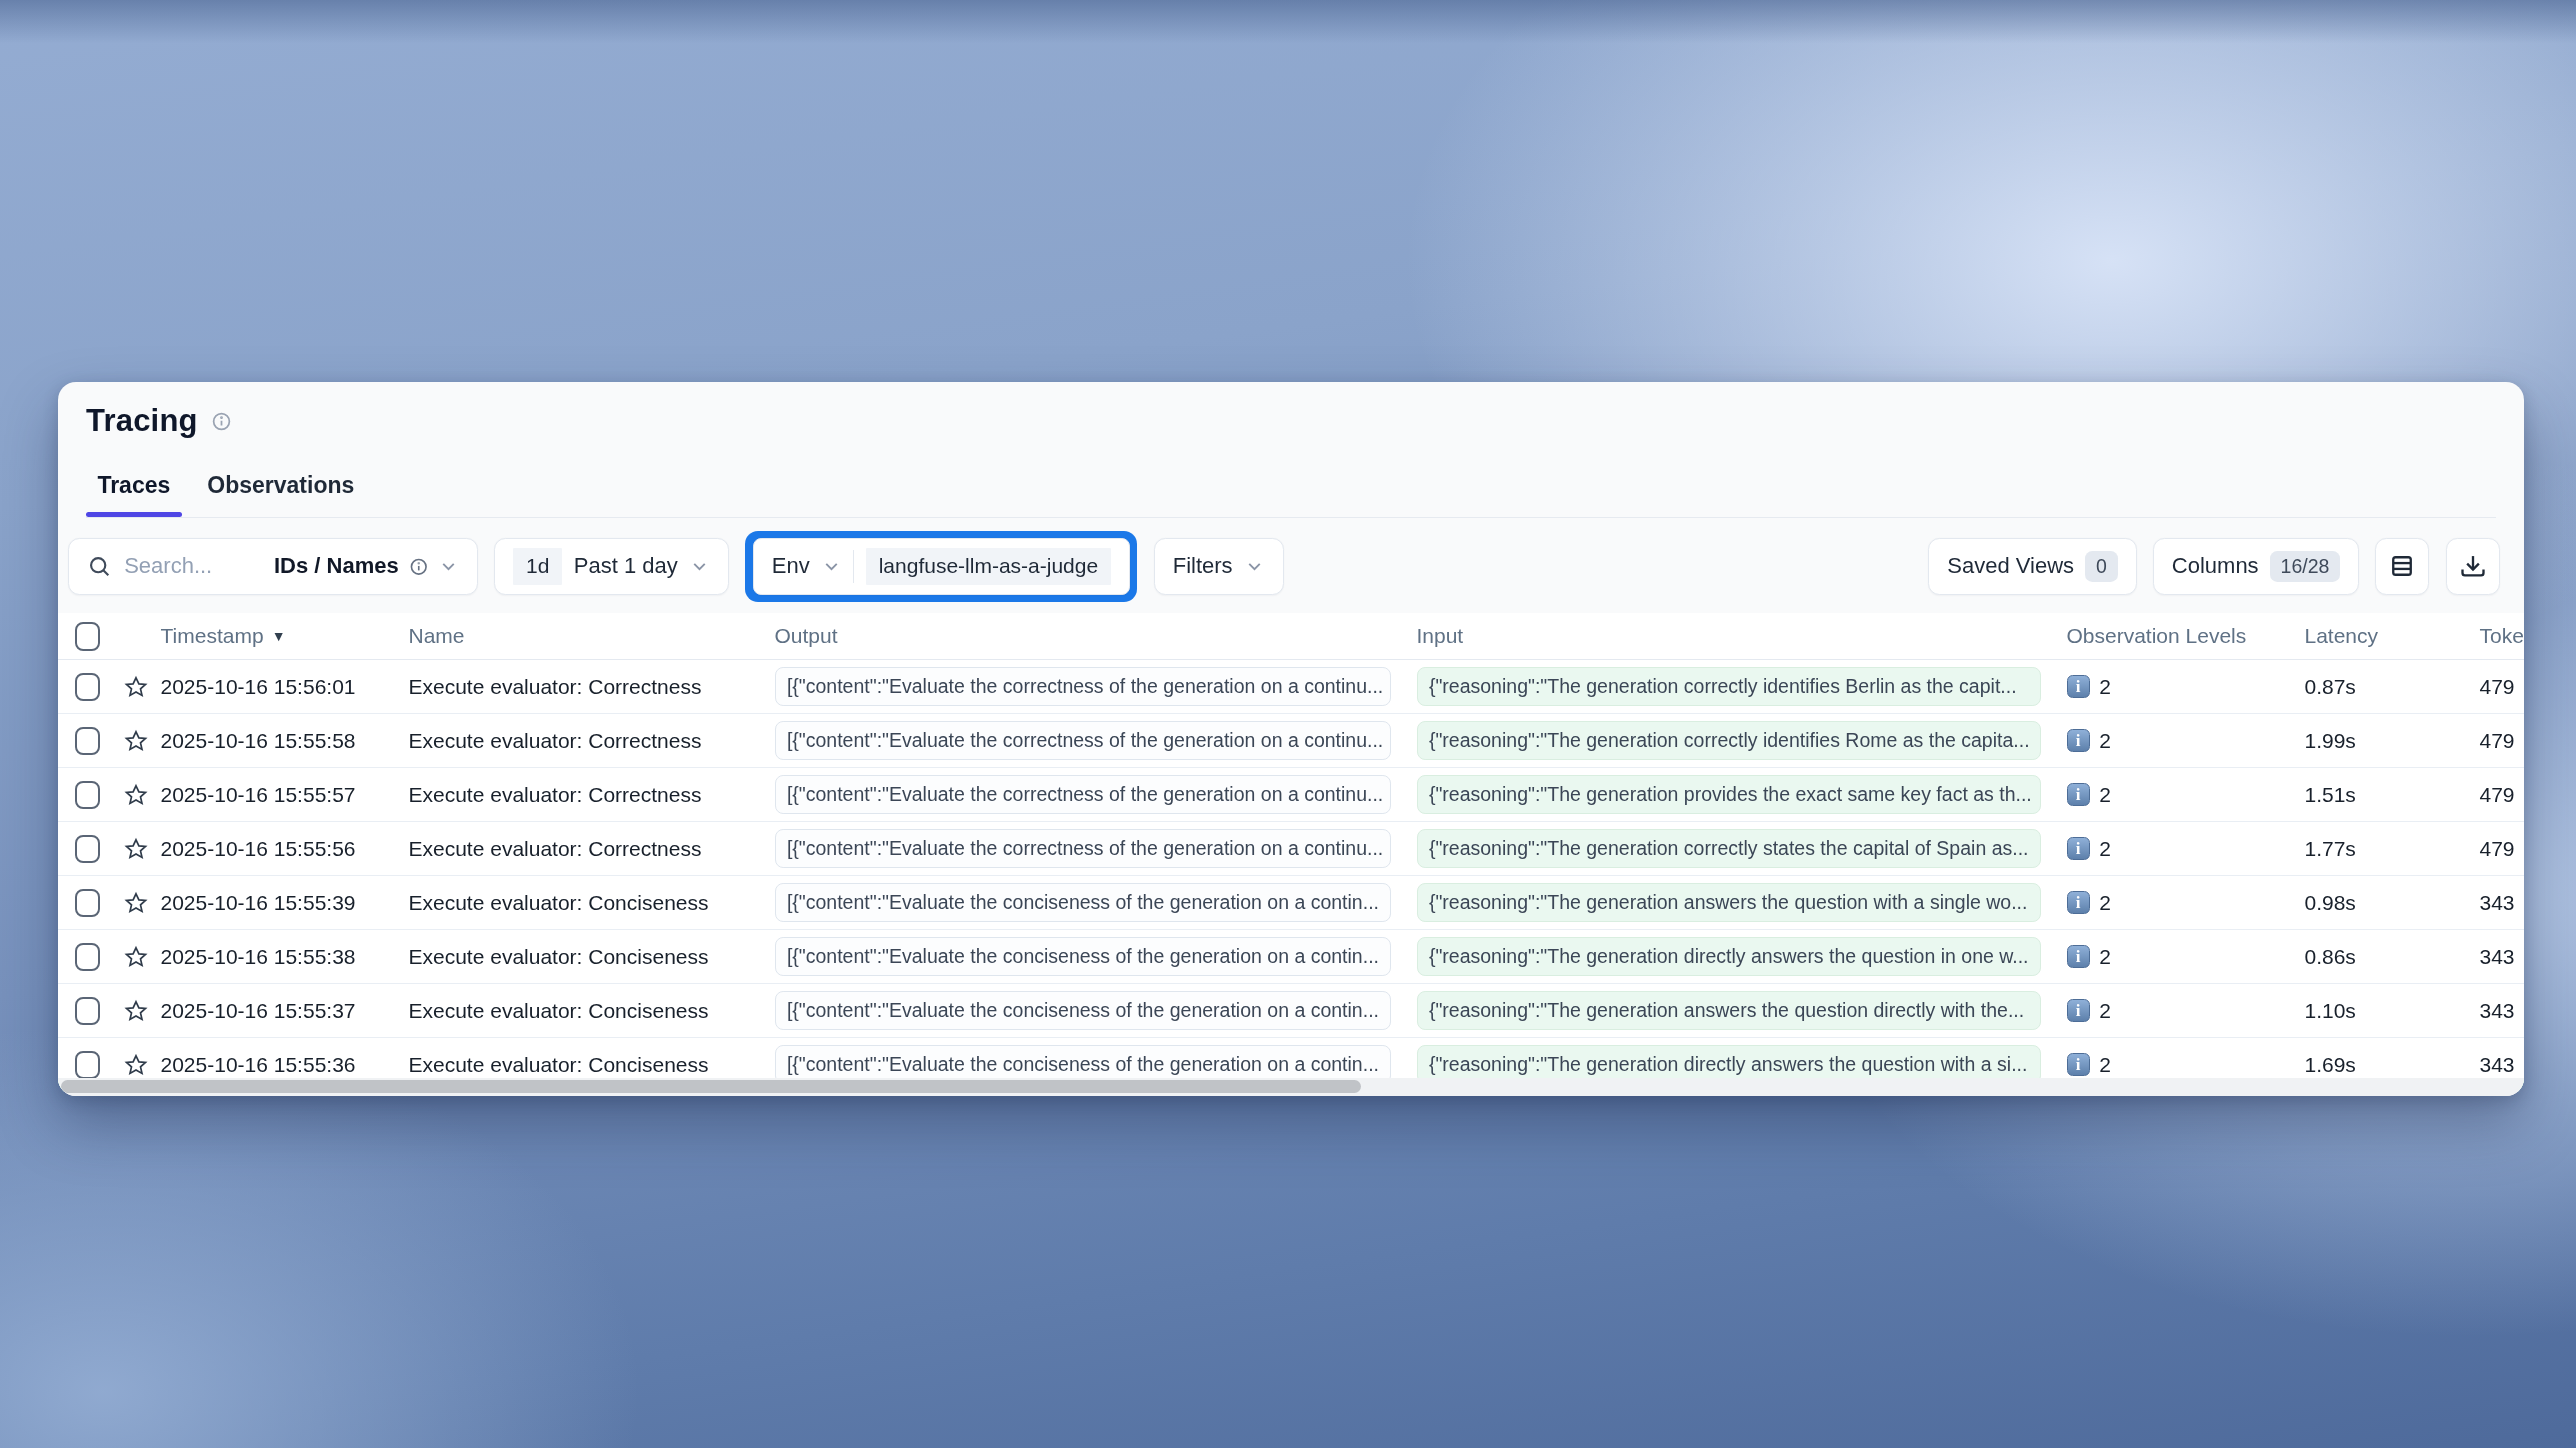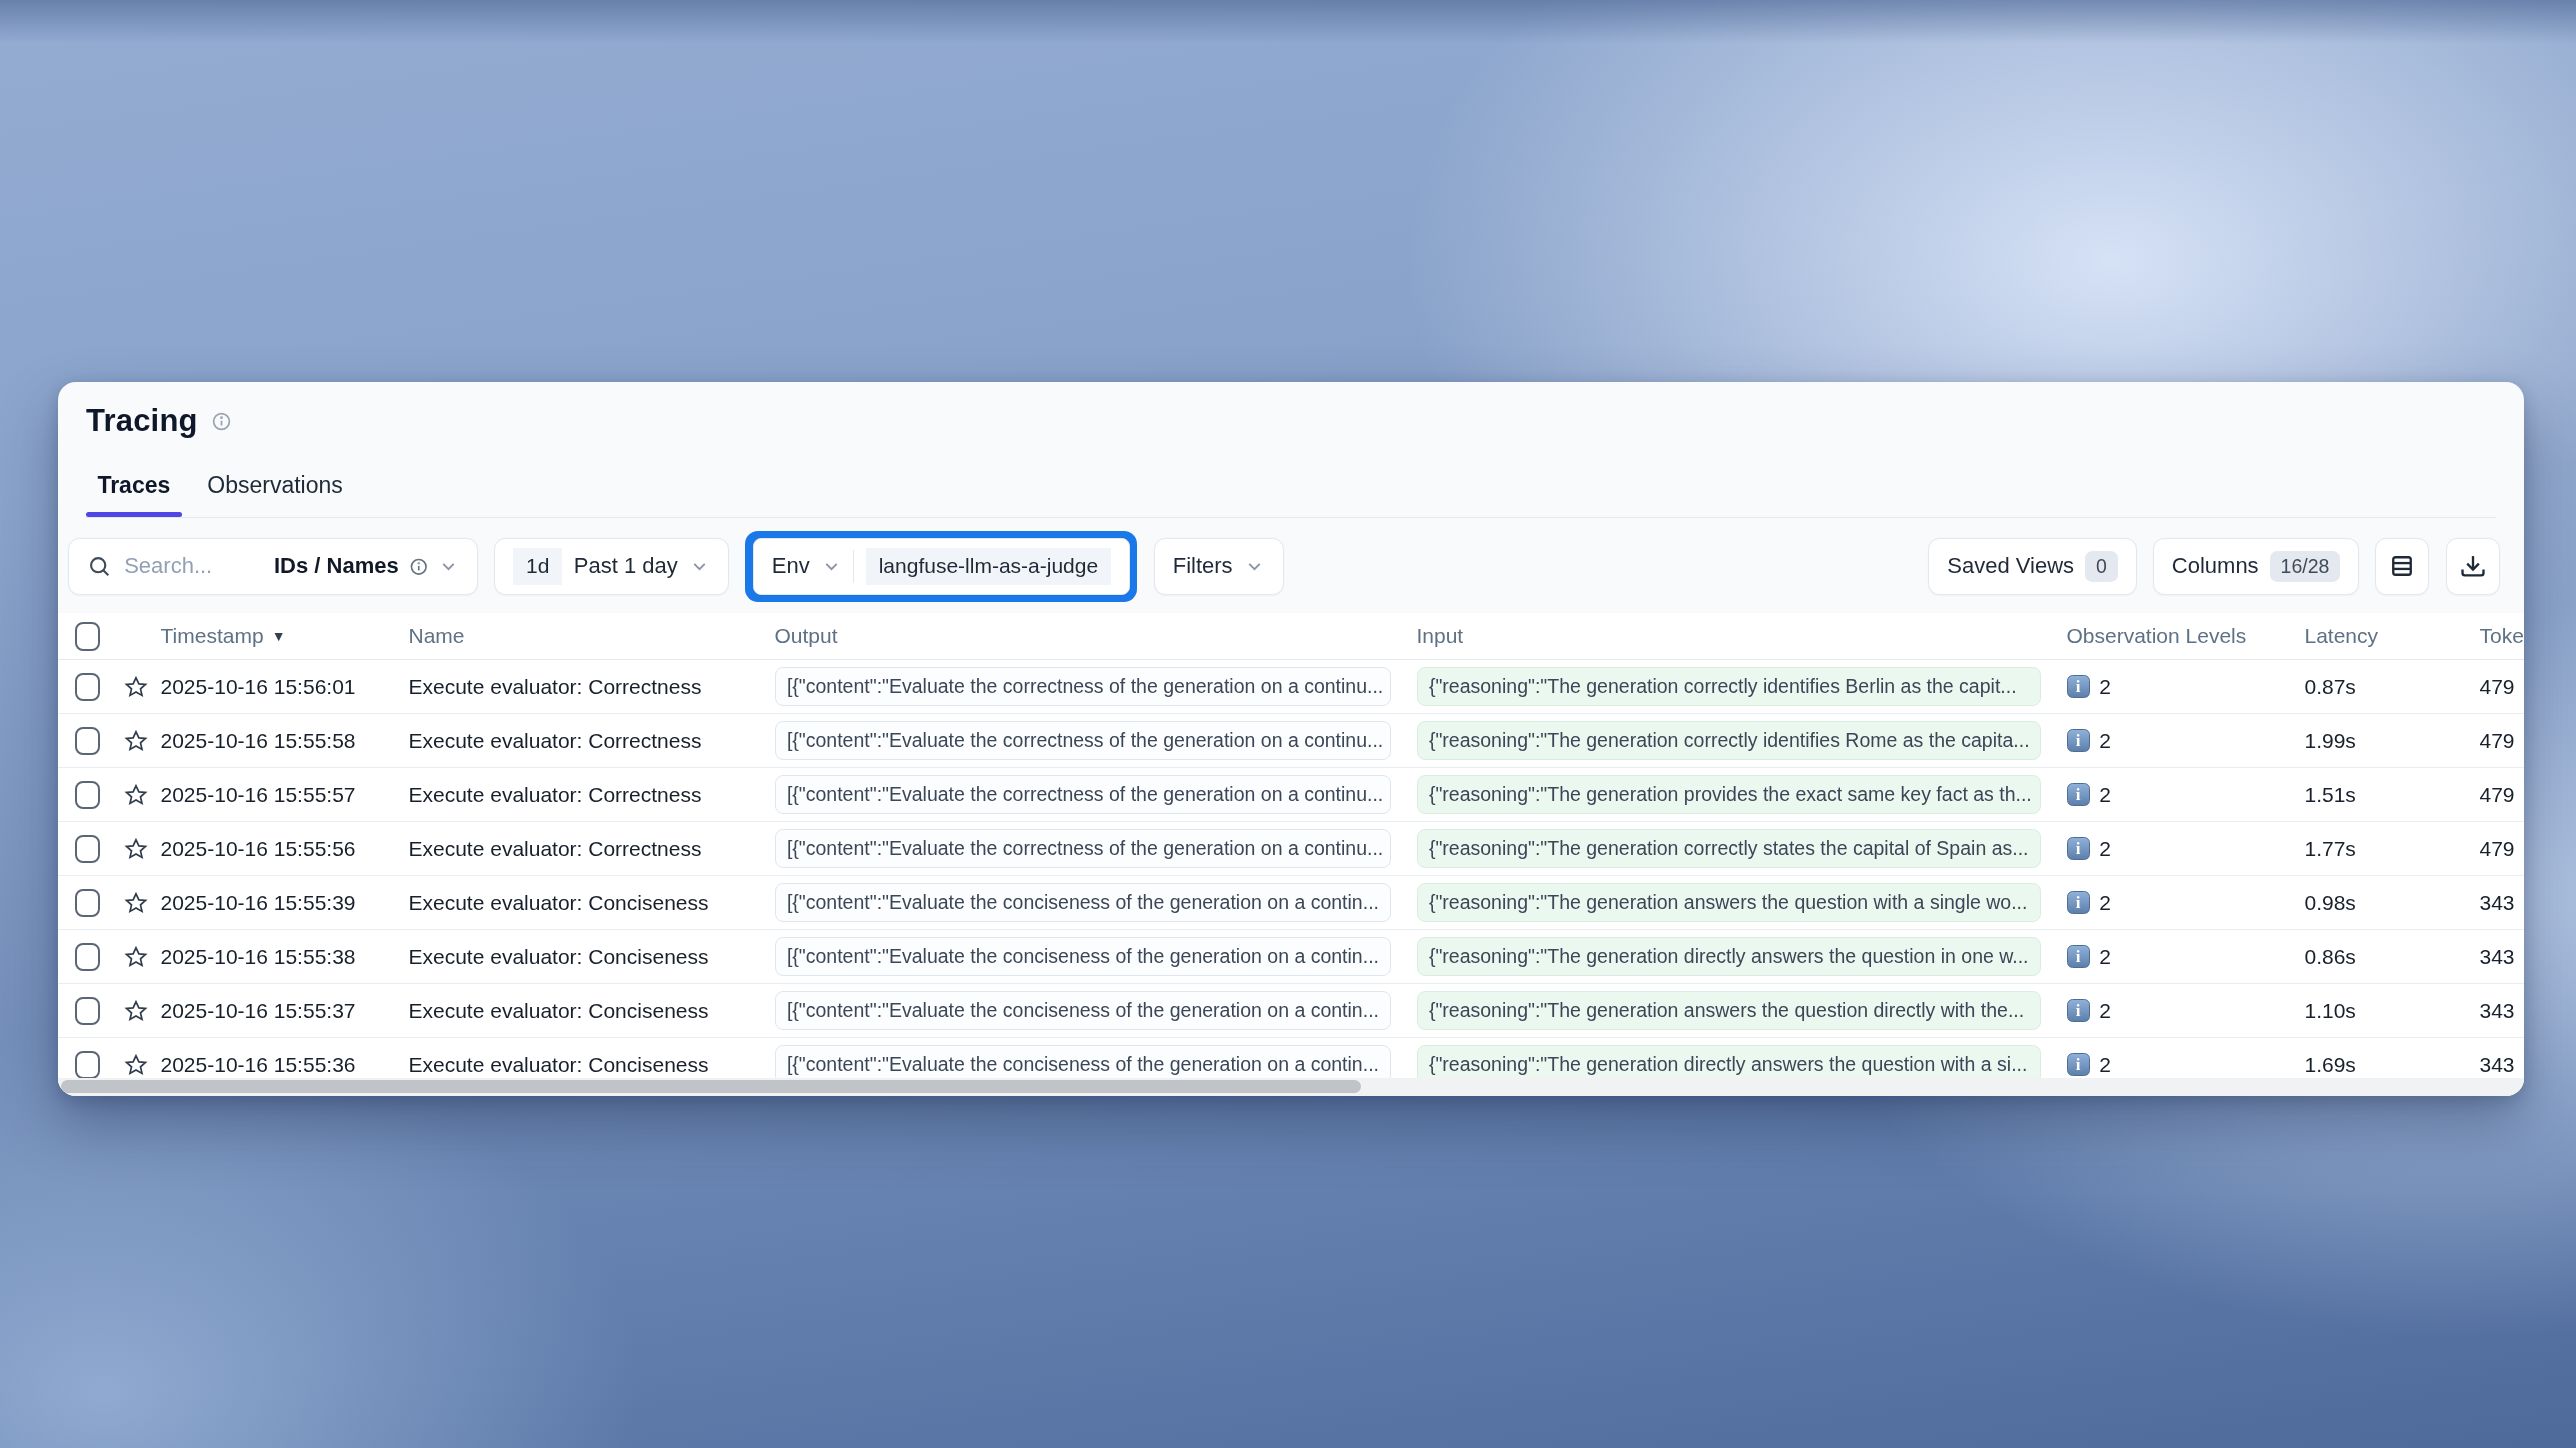--- a/index.html
+++ b/index.html
@@ -20,21 +20,21 @@
     background:#f9fafb; border-radius:18px; overflow:hidden;
     box-shadow:0 28px 57px rgba(25,40,75,.38), 0 4.9px 14.6px rgba(25,40,75,.22);
     margin-top:16px;
   }
   
   .page-head { padding:21px 28px 0 28px; }
   .title-row { display:flex; align-items:center; gap:13px; }
   .page-title { font-size:31px; font-weight:700; color:#0f172a; letter-spacing:0.2px; }
   .icon { display:inline-flex; align-items:center; justify-content:center; }
   .tabs-row { display:flex; gap:37px; margin-top:32.5px; padding:0 0 0 11.4px; border-bottom:0.8px solid #e6eaf0; }
-  .tab { position:relative; font-size:23px; color:#1f2937; padding-bottom:18px; cursor:pointer; }
+  .tab { position:relative; font-size:23px; color:#1f2937; padding-bottom:18px; cursor:pointer;font-weight:bold; }
   .tab.active { font-weight:600; color:#0f172a; }
   .tab.active::after { content:""; position:absolute; left:-11.4px; right:-11.4px; bottom:-0.8px; height:5.7px; background:#4f46e5; border-radius:3.3px; }
   
   .toolbar { display:flex; align-items:center; gap:16.3px; padding:13px 24.4px 11.4px 9.8px; }
   .tb-btn {
     display:flex; align-items:center; gap:11.4px; height:57px; background:#fff;
     border:0.8px solid #e3e8ef; border-radius:11.4px; padding:0 18px; font-size:22px; color:#1f2937;
     box-shadow:0 0.8px 1.6px rgba(16,24,40,.04); white-space:nowrap;
   }
   .search-box { width:410px; gap:13px; }

